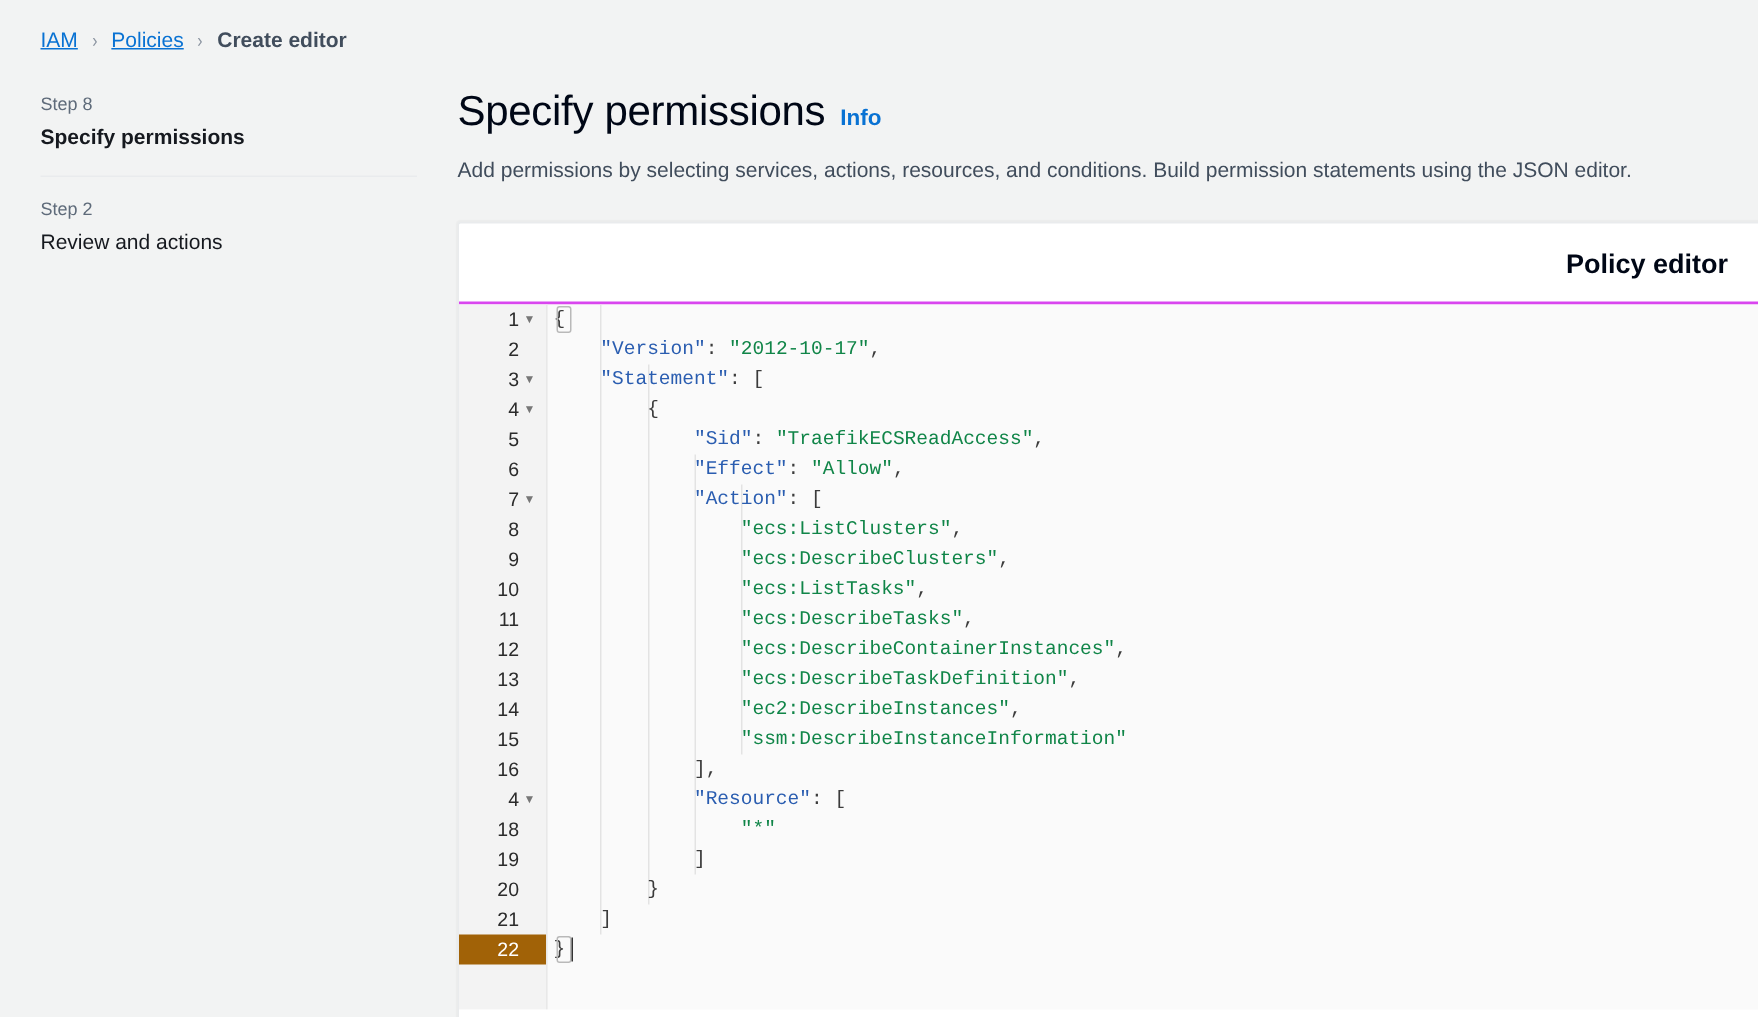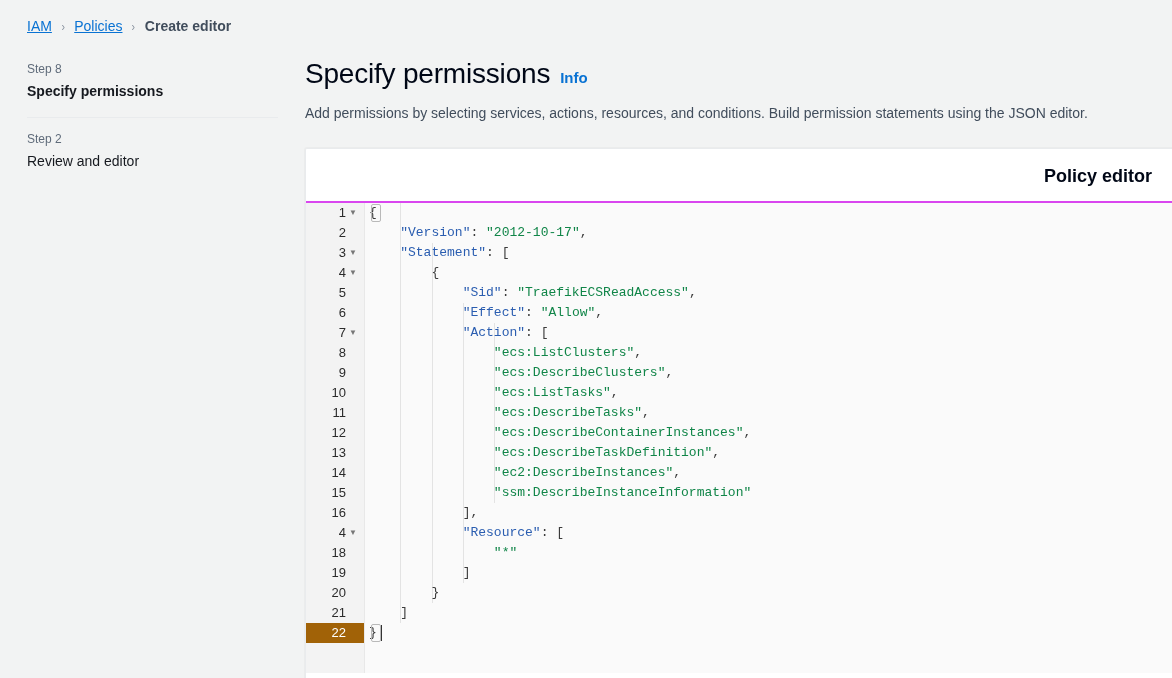--- a/index.html
+++ b/index.html
@@ -239,21 +239,21 @@
   </div>
 
 <div id="sidebar">
     <div class="step-block">
       <div class="step-label">Step 8</div>
       <div class="step-title active">Specify permissions</div>
     </div>
     <div class="step-divider"></div>
     <div class="step-block">
       <div class="step-label">Step 2</div>
-      <div class="step-title">Review and editor</div>
+      <div class="step-title">Review and actions</div>
     </div>
   </div>
 
 <div id="main">
   <div id="page-title-row">
     <span id="page-title">Specify permissions</span>
     <a id="info-link">Info</a>
   </div>
   <div id="page-desc">Add permissions by selecting services, actions, resources, and conditions. Build permission statements using the JSON editor.</div>
 

